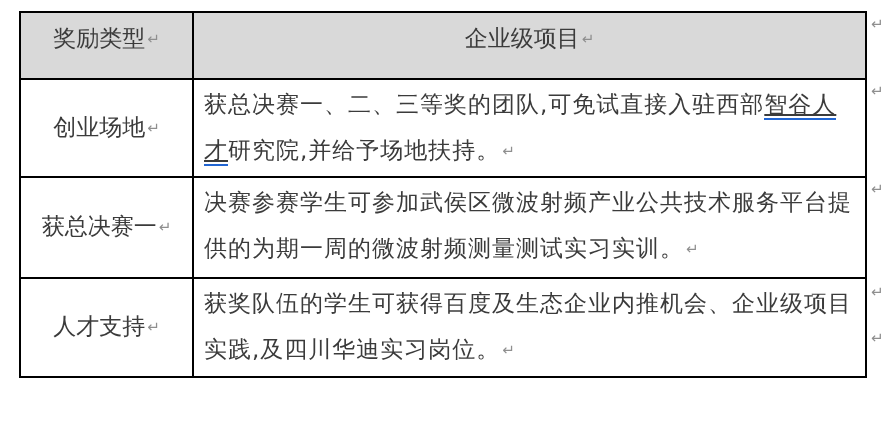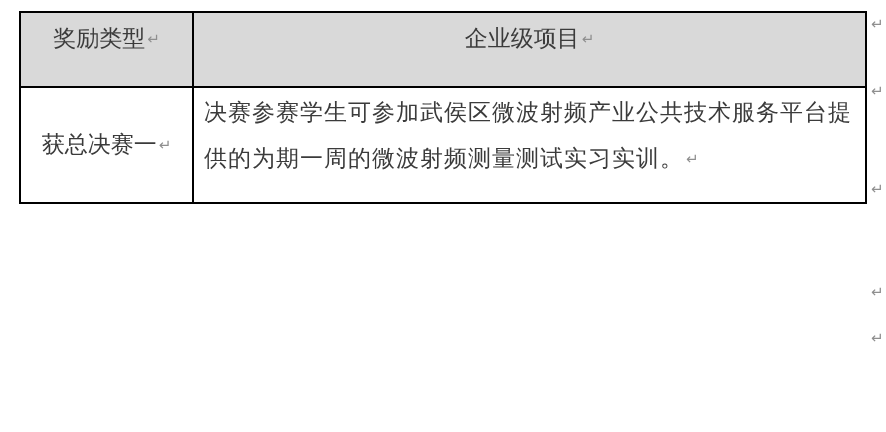--- a/index.html
+++ b/index.html
@@ -9,21 +9,21 @@
     font-family:"DejaVu Sans","Liberation Sans",sans-serif;
     -webkit-font-smoothing:antialiased;
   }
   .doc-table{
     position:absolute;left:19px;top:11px;width:848px;
     border-collapse:collapse;table-layout:fixed;
     color:#3b3b3b;font-size:23px;
   }
   .doc-table td{
     border:2px solid #000000;
-    padding:8px;vertical-align:top;overflow:hidden;
+    padding:0;vertical-align:top;overflow:hidden;
   }
   col.c1{width:173px;}
   tr.header-row td{
     background:#d9d9d9;height:63px;
     text-align:center;padding-top:2px;line-height:46px;
   }
   td.type-cell{
     text-align:center;vertical-align:middle;line-height:46px;
   }
   td.desc-cell{
@@ -61,25 +61,39 @@
       <col class="c1">
       <col class="c2">
     </colgroup>
   <tbody>
     <tr class="header-row">
       <td><span>奖励类型</span><span class="mark">↵</span></td>
       <td><span>企业级项目</span><span class="mark">↵</span></td>
     </tr>
   </tbody>
   <tbody>
+      <tr class="r-chuangye">
+        <td class="type-cell"><span>创业场地</span><span class="mark">↵</span></td>
+        <td class="desc-cell">
+          <div class="line"><span class="seg">获总决赛一、二、三等奖的团队,可免试直接入驻西部</span><span class="seg u-mark">智谷人</span></div>
+          <div class="line"><span class="seg u-mark">才</span><span class="seg">研究院,并给予场地扶持。</span><span class="mark">↵</span></div>
+        </td>
+      </tr>
       <tr class="r-peixun">
         <td class="type-cell"><span>获总决赛一</span><span class="mark">↵</span></td>
         <td class="desc-cell">
           <div class="line"><span class="seg">决赛参赛学生可参加武侯区微波射频产业公共技术服务平台提</span></div>
           <div class="line"><span class="seg">供的为期一周的微波射频测量测试实习实训。</span><span class="mark">↵</span></div>
+        </td>
+      </tr>
+      <tr class="r-rencai">
+        <td class="type-cell"><span>人才支持</span><span class="mark">↵</span></td>
+        <td class="desc-cell">
+          <div class="line"><span class="seg">获奖队伍的学生可获得百度及生态企业内推机会、企业级项目</span></div>
+          <div class="line"><span class="seg">实践,及四川华迪实习岗位。</span><span class="mark">↵</span></div>
         </td>
       </tr>
     </tbody>
 </table>
 
 <div class="row-end-marks">
   <span class="mark m1">↵</span>
   <span class="mark m2">↵</span>
   <span class="mark m3">↵</span>
   <span class="mark m4">↵</span>

